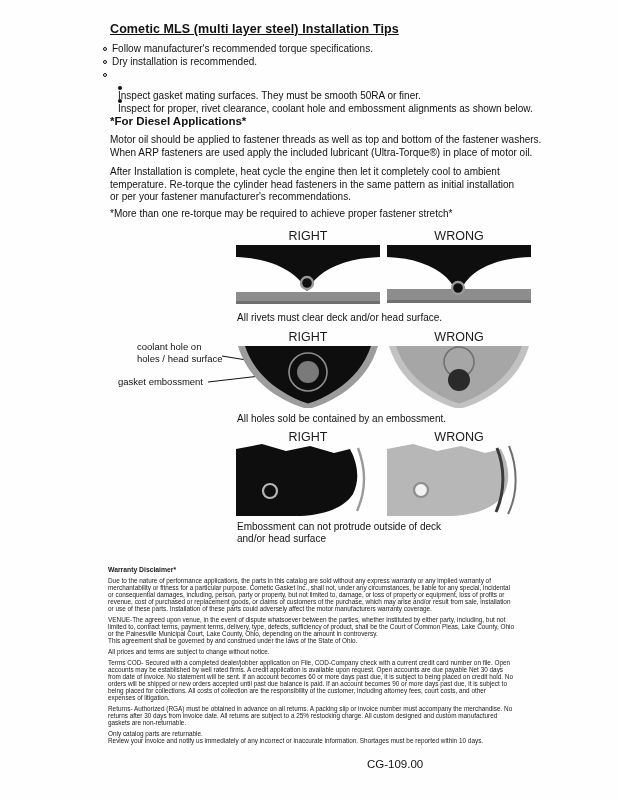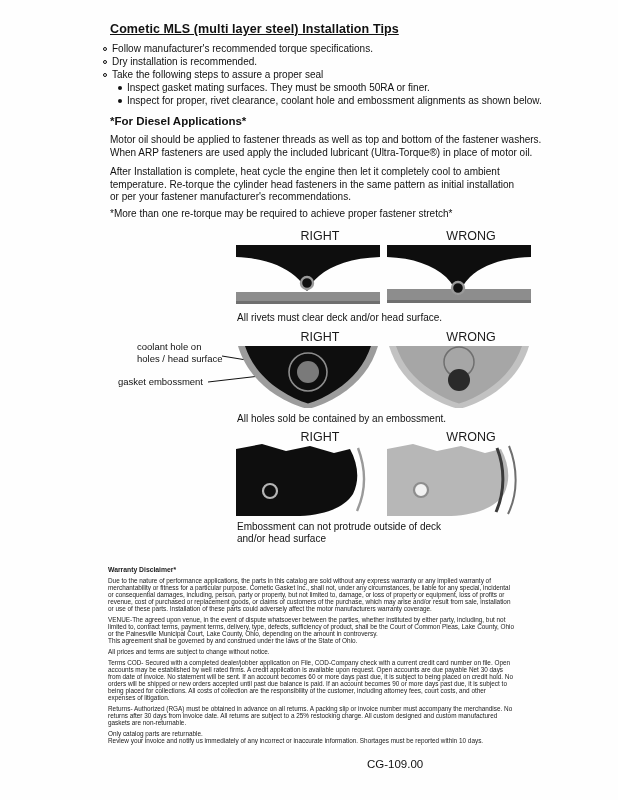--- a/index.html
+++ b/index.html
@@ -13,33 +13,33 @@
   .abs { position:absolute; }
 
   .title {
     left:110px; top:22px;
     font-size:12.5px; font-weight:bold; text-decoration:underline;
     letter-spacing:0.1px;
   }
 
   .tips { left:103px; top:43px; width:440px; font-size:10px; }
   .tip-row { display:flex; align-items:flex-start; height:13px; }
-  .tip-row.sub { margin-left:15px; }
+  .tip-row.sub { margin-left:15px;flex-direction:column; }
   .marker { flex:0 0 auto; width:4px; height:4px; border-radius:50%; margin:4px 5px 0 0; }
   .marker.open { border:1px solid #111; }
   .marker.filled { background:#111; }
   .tip-text { white-space:pre-line; }
 
   .diesel-heading { left:110px; top:115px; font-size:11.5px; font-weight:bold; }
   .para { left:110px; width:440px; font-size:10px; line-height:13px; white-space:pre-line; }
   .para.p1 { top:133px; }
   .para.p2 { top:166px; line-height:12.5px; }
   .para.p3 { top:207px; }
 
-  .fig-labels { left:12px; width:602px; height:16px; }
+  .fig-labels { left:0; width:602px; height:16px; }
   .fig-label { position:absolute; text-align:center; font-size:12.5px; color:#1a1a1a; }
   .fig-label.l { left:236px; width:144px; }
   .fig-label.r { left:387px; width:144px; }
 
   .illus { position:absolute; display:block; }
   .fig-caption { position:absolute; left:237px; font-size:10px; line-height:11.5px; white-space:pre-line; color:#111; }
 
   .pointer-label { position:absolute; font-size:9.5px; line-height:11.5px; white-space:pre-line; color:#111; }
 
   .legal { left:108px; top:566px; width:406px; font-size:6.4px; line-height:7px; color:#1a1a1a; }
@@ -59,21 +59,20 @@
     <div class="tip-row">
       <span class="marker open"></span>
       <span class="tip-text">Follow manufacturer's recommended torque specifications.</span>
     </div>
     <div class="tip-row">
       <span class="marker open"></span>
       <span class="tip-text">Dry installation is recommended.</span>
     </div>
     <div class="tip-row">
       <span class="marker open"></span>
-      <span class="tip-text">Take the following steps to assure a proper seal</span>
     </div>
     <div class="tip-row sub">
       <span class="marker filled"></span>
       <span class="tip-text">Inspect gasket mating surfaces.  They must be smooth 50RA or finer.</span>
     </div>
     <div class="tip-row sub">
       <span class="marker filled"></span>
       <span class="tip-text">Inspect for proper, rivet clearance, coolant hole and embossment alignments as shown below.</span>
     </div>
   </div>

